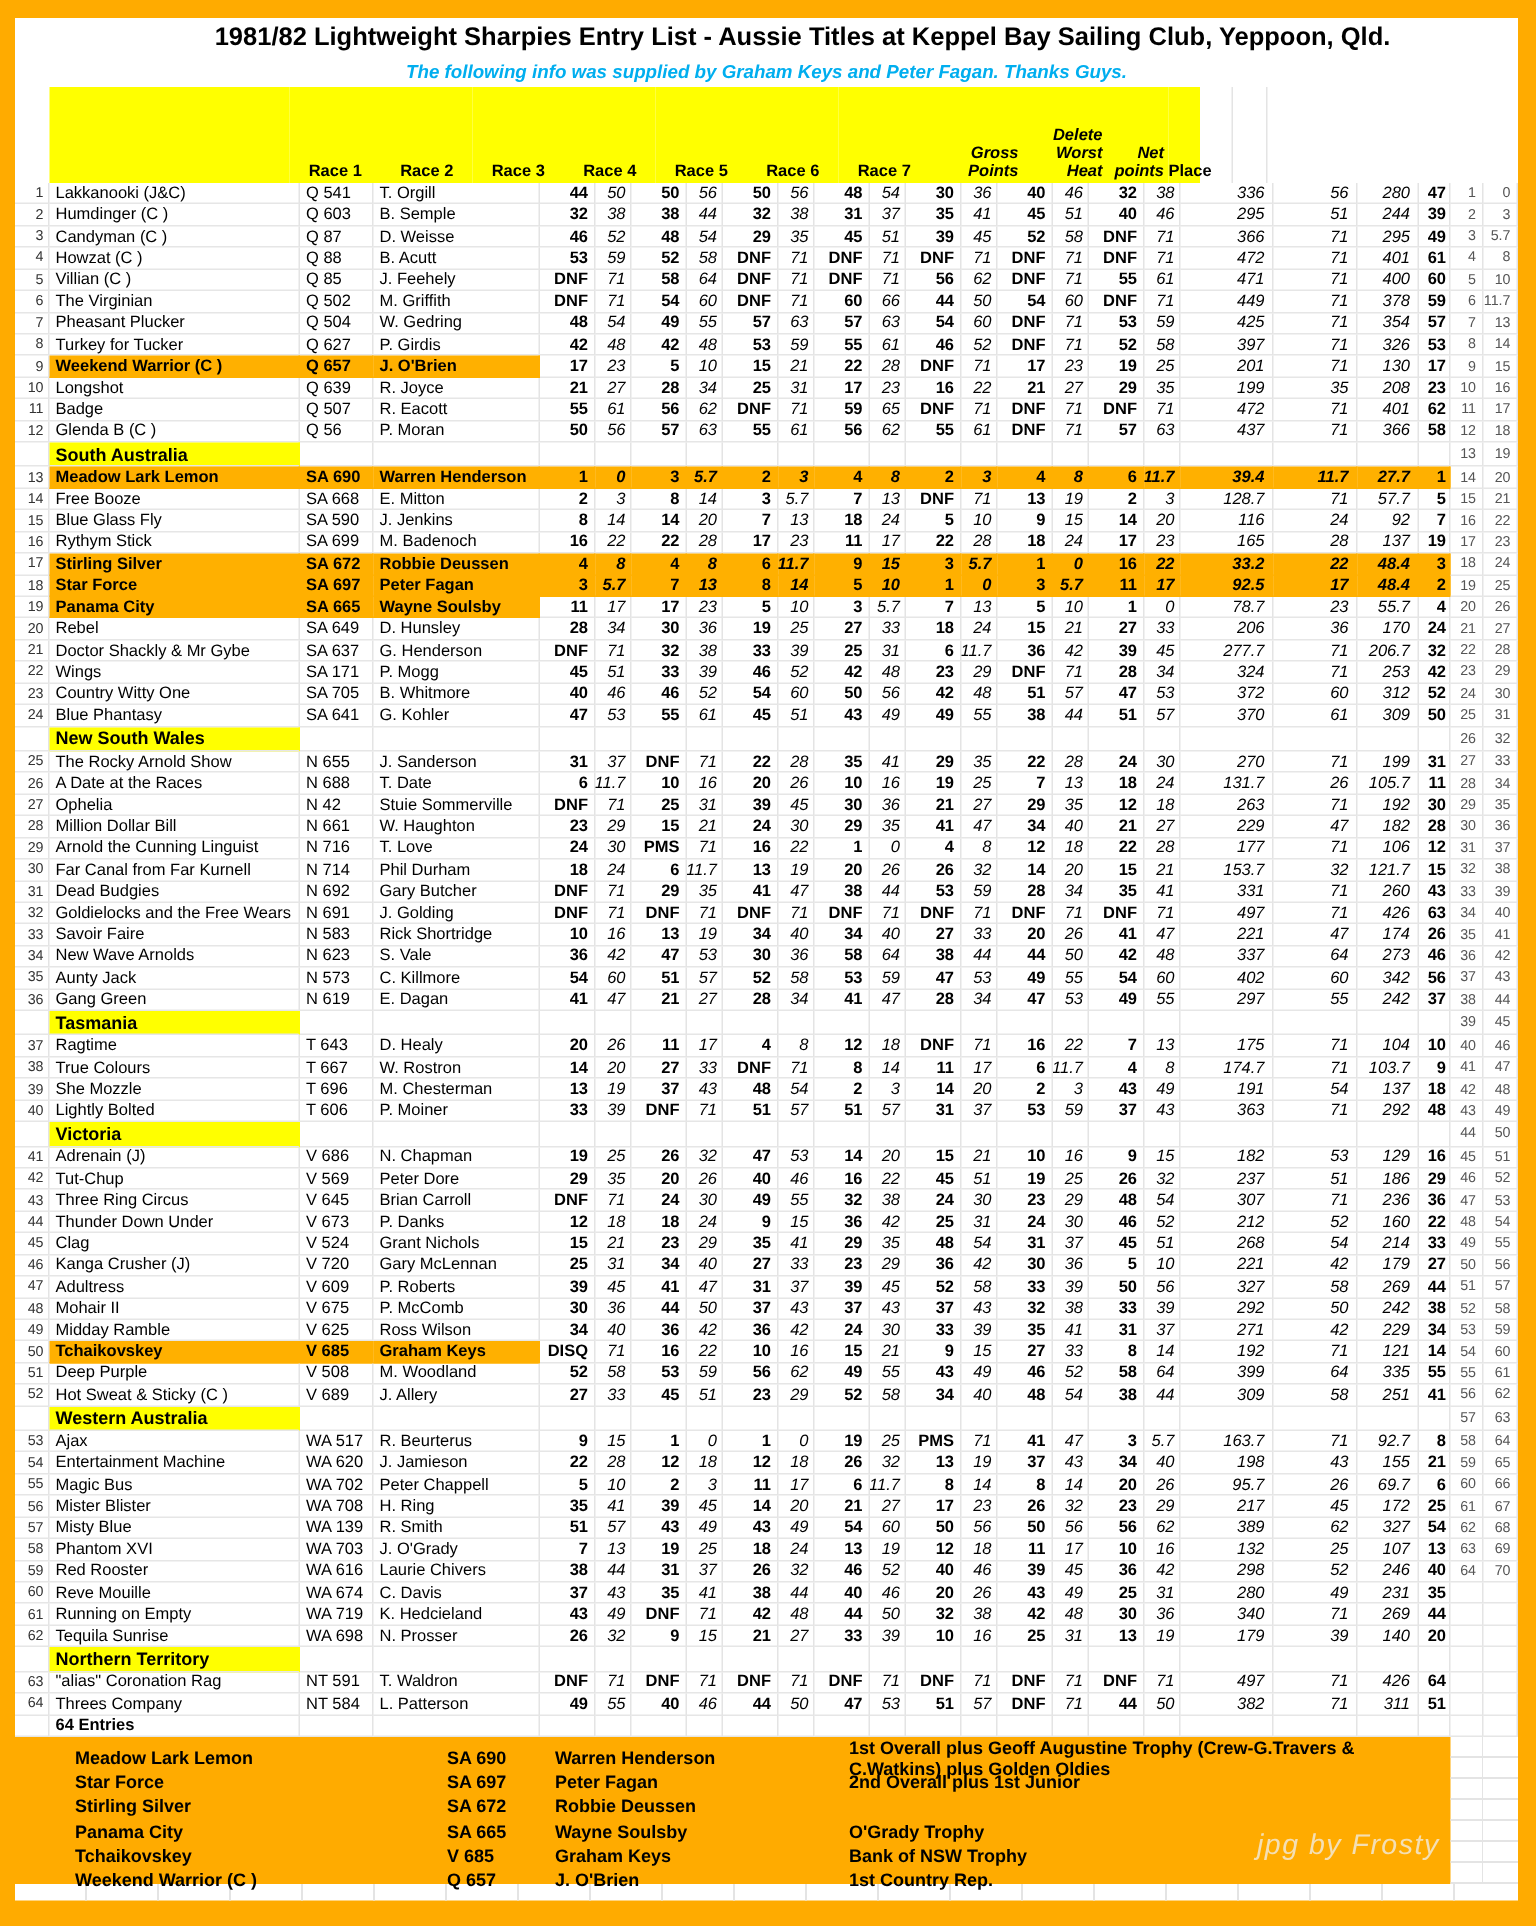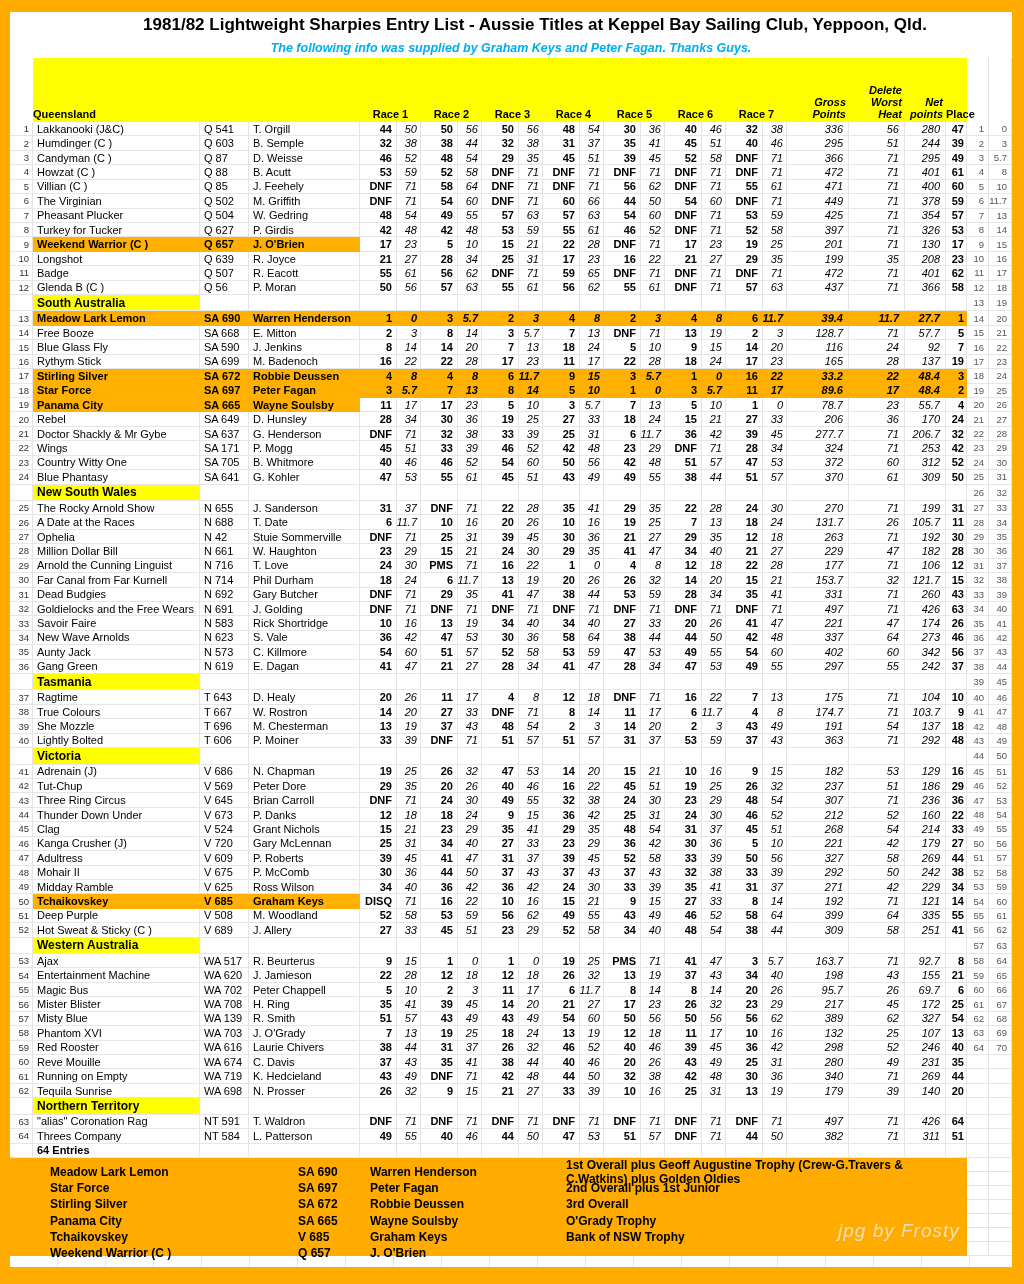--- a/index.html
+++ b/index.html
@@ -53,21 +53,20 @@
 </style>
 </head>
 <body>
 
 <div id="stage">
   <div id="sheet">
     <div class="title-row">1981/82 Lightweight Sharpies Entry List - Aussie Titles at Keppel Bay Sailing Club, Yeppoon, Qld.</div>
     <div class="subtitle-row">The following info was supplied by Graham Keys and Peter Fagan. Thanks Guys.</div>
     <div id="thead">
         <div class="hc w-num"></div>
-        <div class="hc w-name yl">Queensland</div>
         <div class="hc w-sail yl"></div>
         <div class="hc w-skip yl"></div>
         <div style="width: 61px; display: flex;">
           <div class="hc yl center" style="width: 61px;">Race 1</div>
         </div>
         <div style="width: 61px; display: flex;">
           <div class="hc yl center" style="width: 61px;">Race 2</div>
         </div>
         <div style="width: 61px; display: flex;">
           <div class="hc yl center" style="width: 61px;">Race 3</div>
@@ -576,21 +575,21 @@
           <div class="c w-pos pos hl">8</div>
           <div class="c w-pts pts hl">14</div>
           <div class="c w-pos pos hl">5</div>
           <div class="c w-pts pts hl">10</div>
           <div class="c w-pos pos hl">1</div>
           <div class="c w-pts pts hl">0</div>
           <div class="c w-pos pos hl">3</div>
           <div class="c w-pts pts hl">5.7</div>
           <div class="c w-pos pos hl">11</div>
           <div class="c w-pts pts hl">17</div>
-          <div class="c w-gross gross hl">89.6</div>
+          <div class="c w-gross gross hl">92.5</div>
           <div class="c w-worst worst hl">17</div>
           <div class="c w-net net hl">48.4</div>
           <div class="c w-place place hl">2</div>
           <div class="c w-c1 conv">19</div>
           <div class="c w-c2 conv">25</div>
         </div>
         <div class="tr">
           <div class="c w-num num">19</div>
           <div class="c w-name name hl">Panama City</div>
           <div class="c w-sail sail hl">SA 665</div>
@@ -1956,34 +1955,34 @@
       <div class="win-row">
         <div class="win-boat">Star Force</div>
         <div class="win-sail">SA 697</div>
         <div class="win-skip">Peter Fagan</div>
         <div class="win-award">2nd Overall plus 1st Junior</div>
       </div>
       <div class="win-row">
         <div class="win-boat">Stirling Silver</div>
         <div class="win-sail">SA 672</div>
         <div class="win-skip">Robbie Deussen</div>
-        <div class="win-award">3rd Overall</div>
       </div>
       <div class="win-row">
         <div class="win-boat">Panama City</div>
         <div class="win-sail">SA 665</div>
         <div class="win-skip">Wayne Soulsby</div>
         <div class="win-award">O'Grady Trophy</div>
       </div>
       <div class="win-row">
         <div class="win-boat">Tchaikovskey</div>
         <div class="win-sail">V 685</div>
         <div class="win-skip">Graham Keys</div>
         <div class="win-award">Bank of NSW Trophy</div>
       </div>
       <div class="win-row">
         <div class="win-boat">Weekend Warrior (C )</div>
         <div class="win-sail">Q 657</div>
         <div class="win-skip">J. O'Brien</div>
+        <div class="win-award">1st Country Rep.</div>
       </div>
     </div>
   <div id="watermark">jpg by Frosty</div>
 </div>
 
 </body></html>

